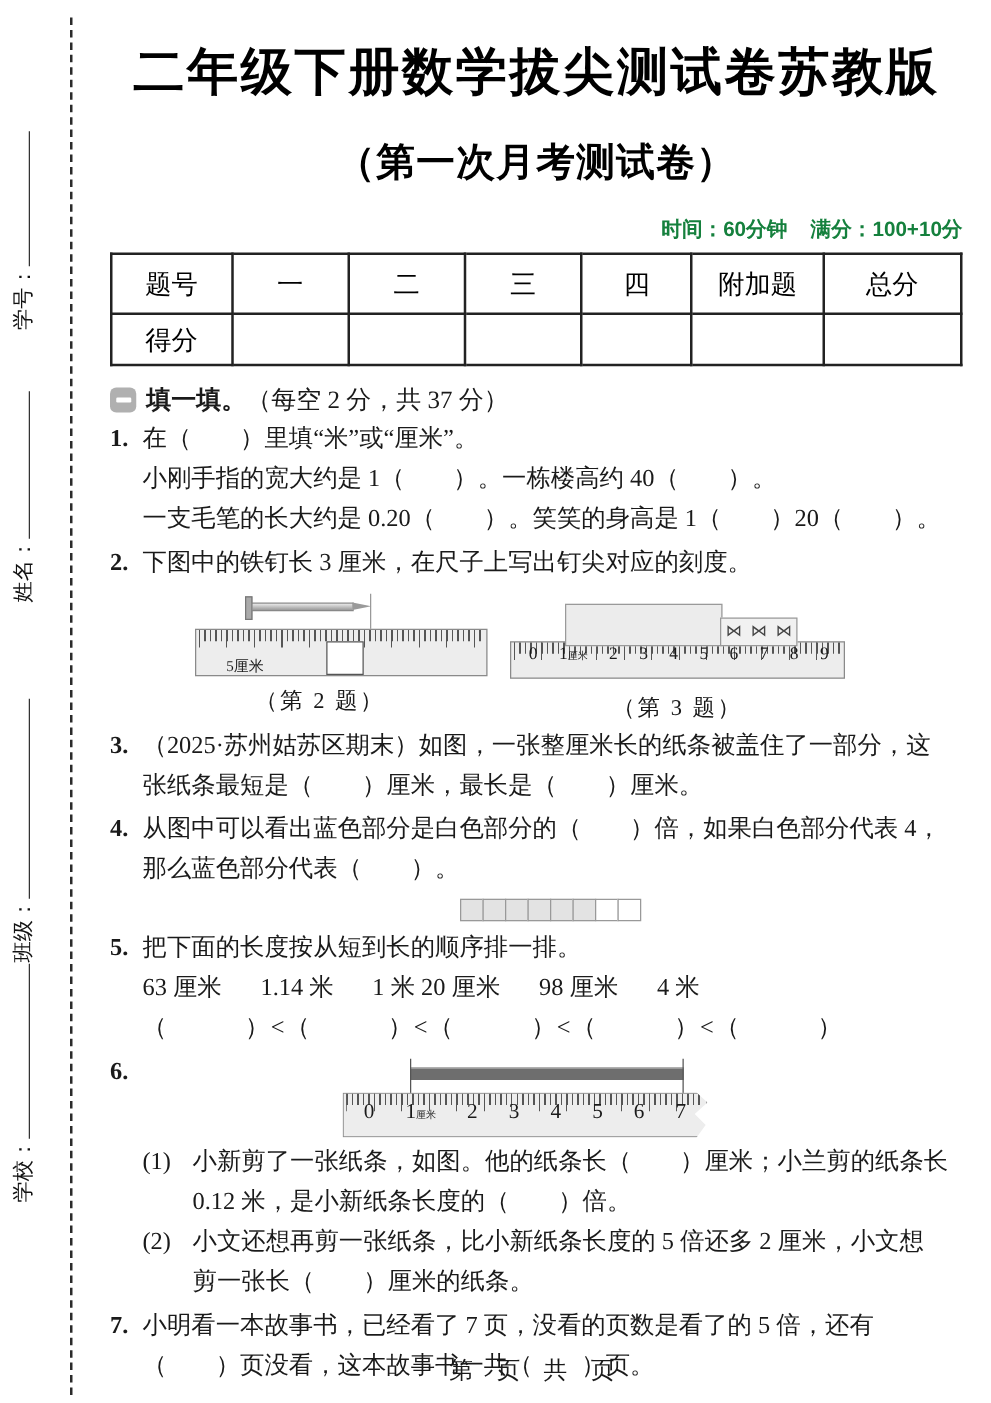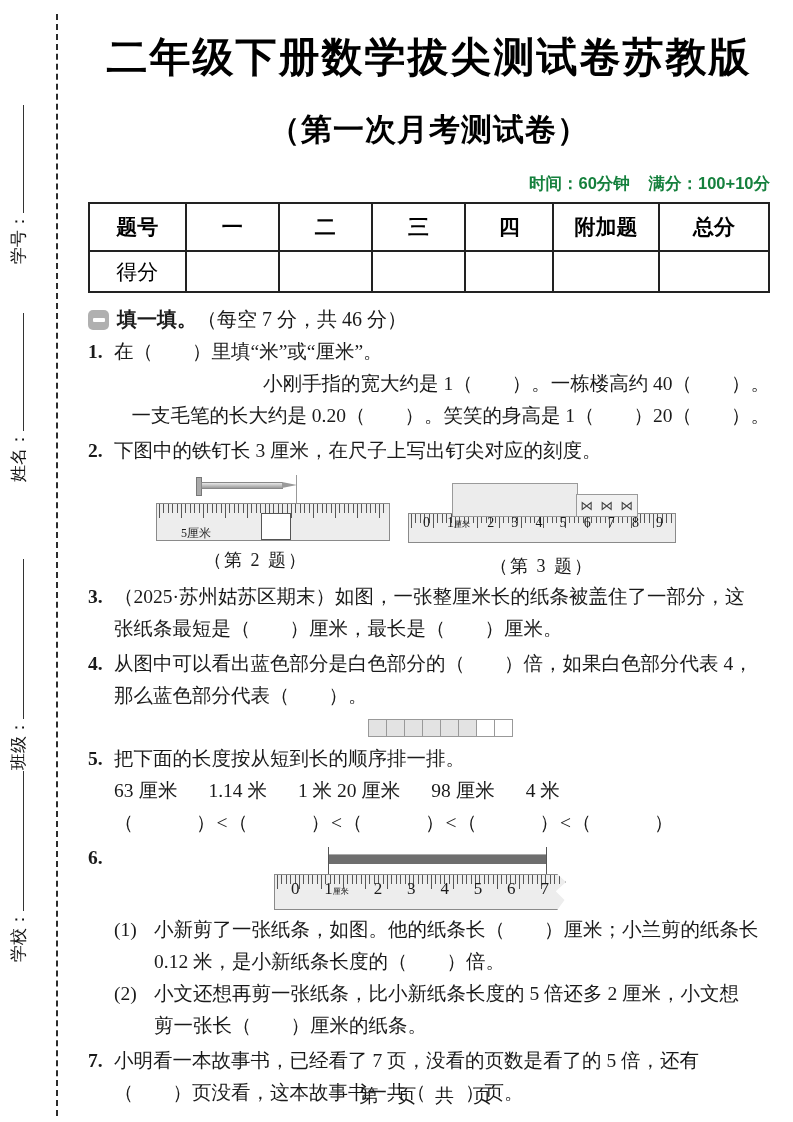--- a/index.html
+++ b/index.html
@@ -17,32 +17,32 @@
   .vg4{top:962px;} .vg4 .fill-line{width:140px;}
   
   .content{position:absolute;left:88px;top:0;width:682px;}
   .page-title{margin:30px 0 0 0;text-align:center;font-family:"Liberation Sans","DejaVu Sans",sans-serif;font-weight:bold;font-size:41px;letter-spacing:2px;color:#000;}
   .page-subtitle{margin:24px 0 0 0;text-align:center;font-family:"Liberation Sans","DejaVu Sans",sans-serif;font-weight:bold;font-size:31px;letter-spacing:1px;color:#000;}
   .meta-line{margin-top:22px;text-align:right;font-family:"Liberation Sans","DejaVu Sans",sans-serif;font-weight:bold;font-size:16.5px;color:#15803d;}
   .meta-line span{margin-left:14px;}
   
   table.score{width:100%;border-collapse:collapse;margin-top:7px;font-family:"Liberation Sans","DejaVu Sans",sans-serif;font-size:21px;color:#000;}
   table.score td{border:2px solid #222;text-align:center;}
-  tr.row-head td{height:44px;font-weight:bold;}
+  tr.row-head td{height:44px;font-weight:normal;}
   tr.row-score td{height:37px;font-weight:normal;}
   
   .section-row{display:flex;align-items:center;margin-top:13px;font-size:20px;}
   .section-badge{width:21px;height:20px;border-radius:5px;background:#b0b0b0;display:flex;align-items:center;justify-content:center;margin-right:8px;flex:none;}
   .section-badge i{display:block;width:12px;height:4px;background:#fff;border-radius:1px;}
   .section-title{font-weight:bold;}
   
   .q{display:flex;font-size:19.5px;line-height:32px;margin-top:3px;}
   .qnum{width:26px;flex:none;font-weight:bold;}
   .qbody{flex:1;}
-  .flexline{display:flex;justify-content:flex-end;}
+  .flexline{display:flex;justify-content:flex-start;}
   .sub{display:flex;}
   .subnum{width:40px;flex:none;}
   .subbody{flex:1;}
   
   .figrow{display:flex;gap:52px;margin:6px 0 2px 42px;}
   .fig{position:relative;}
   .figcap{text-align:center;font-size:18px;margin-top:3px;letter-spacing:2px;}
   .ruler{position:relative;background:#ededed;border:1px solid #8a8a8a;box-sizing:border-box;}
   .ticks{position:absolute;top:0;left:2px;right:2px;height:9px;
     background-image:repeating-linear-gradient(to right,#555 0 1px,transparent 1px 4.4px);}
@@ -134,21 +134,21 @@
       <td></td>
     </tr>
   </tbody>
     </table>
 
   <div class="section-row">
     <span class="section-badge">
         <i></i>
       </span>
     <span class="section-title">填一填。</span>
-    <span>（每空 7 分，共 46 分）</span>
+    <span>（每空 2 分，共 37 分）</span>
   </div>
 
   <div class="q">
     <span class="qnum">1.</span>
     <div class="qbody">
       <div>在（　　）里填“米”或“厘米”。</div>
       <div class="flexline">
         <span>小刚手指的宽大约是 1（　　）。</span>
         <span>一栋楼高约 40（　　）。</span>
       </div>

